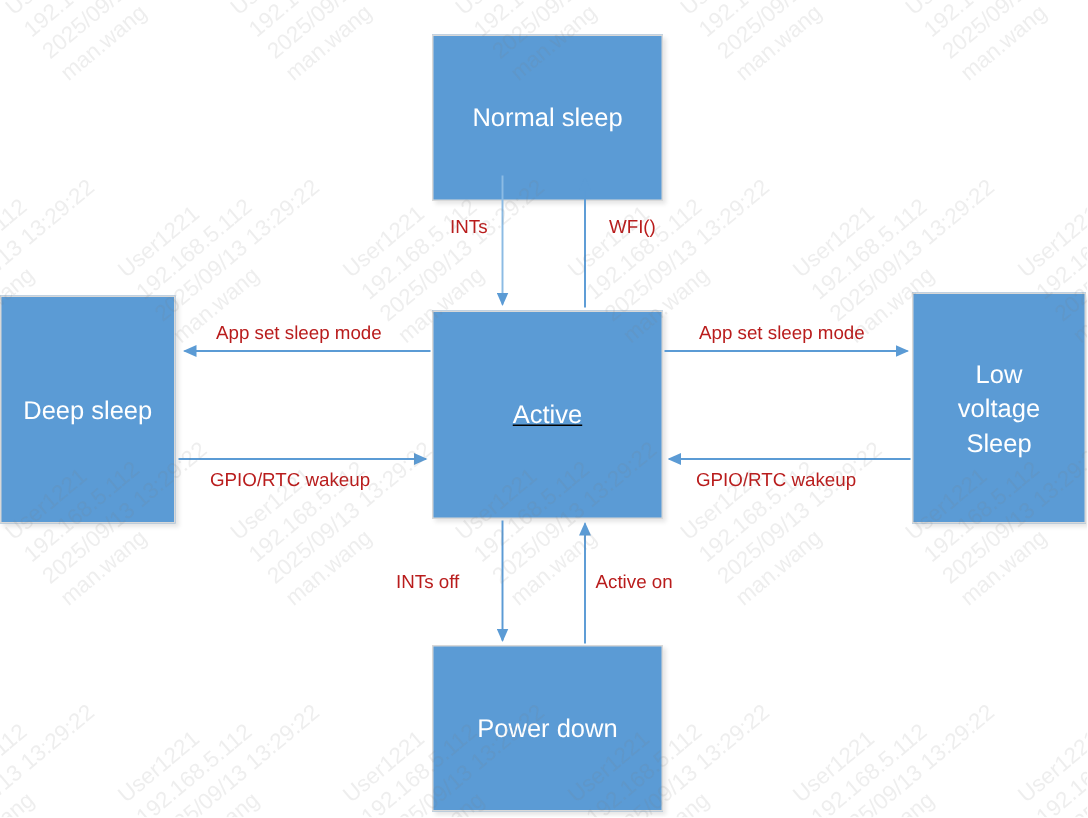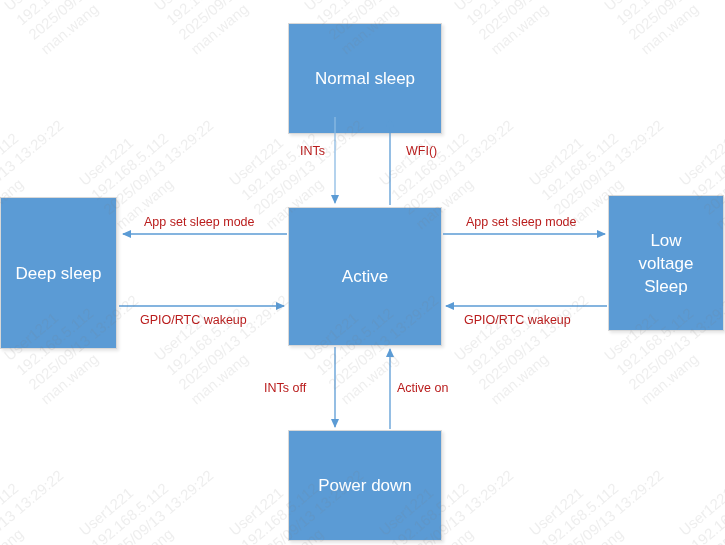--- a/index.html
+++ b/index.html
@@ -54,22 +54,22 @@
     color: #ffffff;
     font-size: 17px;
     text-align: center;
     line-height: 23px;
     font-family: "Liberation Sans", sans-serif;
     white-space: pre-line;
   }
 
   #box-normal-sleep { left: 288px; top: 23px;   width: 154px; height: 111px; }
   #box-deep-sleep   { left: 0;   top: 197px; width: 117px; height: 152px; }
-  #box-active       { left: 288px; top: 207px; width: 154px; height: 139px; }
-  #box-low-voltage  { left: 608px; top: 195px; width: 116px; height: 136px; }
+  #box-active       { left: 288px; top: 207px; width: 154px; height: 139px; text-decoration: underline; }
+  #box-low-voltage  { left: 608px; top: 195px; width: 116px; height: 154px; }
   #box-power-down   { left: 288px; top: 430px; width: 154px; height: 111px; }
 
   
   #connectors {
     position: absolute;
     left: 0; top: 0;
     width: 725px; height: 545px;
     z-index: 3;
     pointer-events: none;
   }

